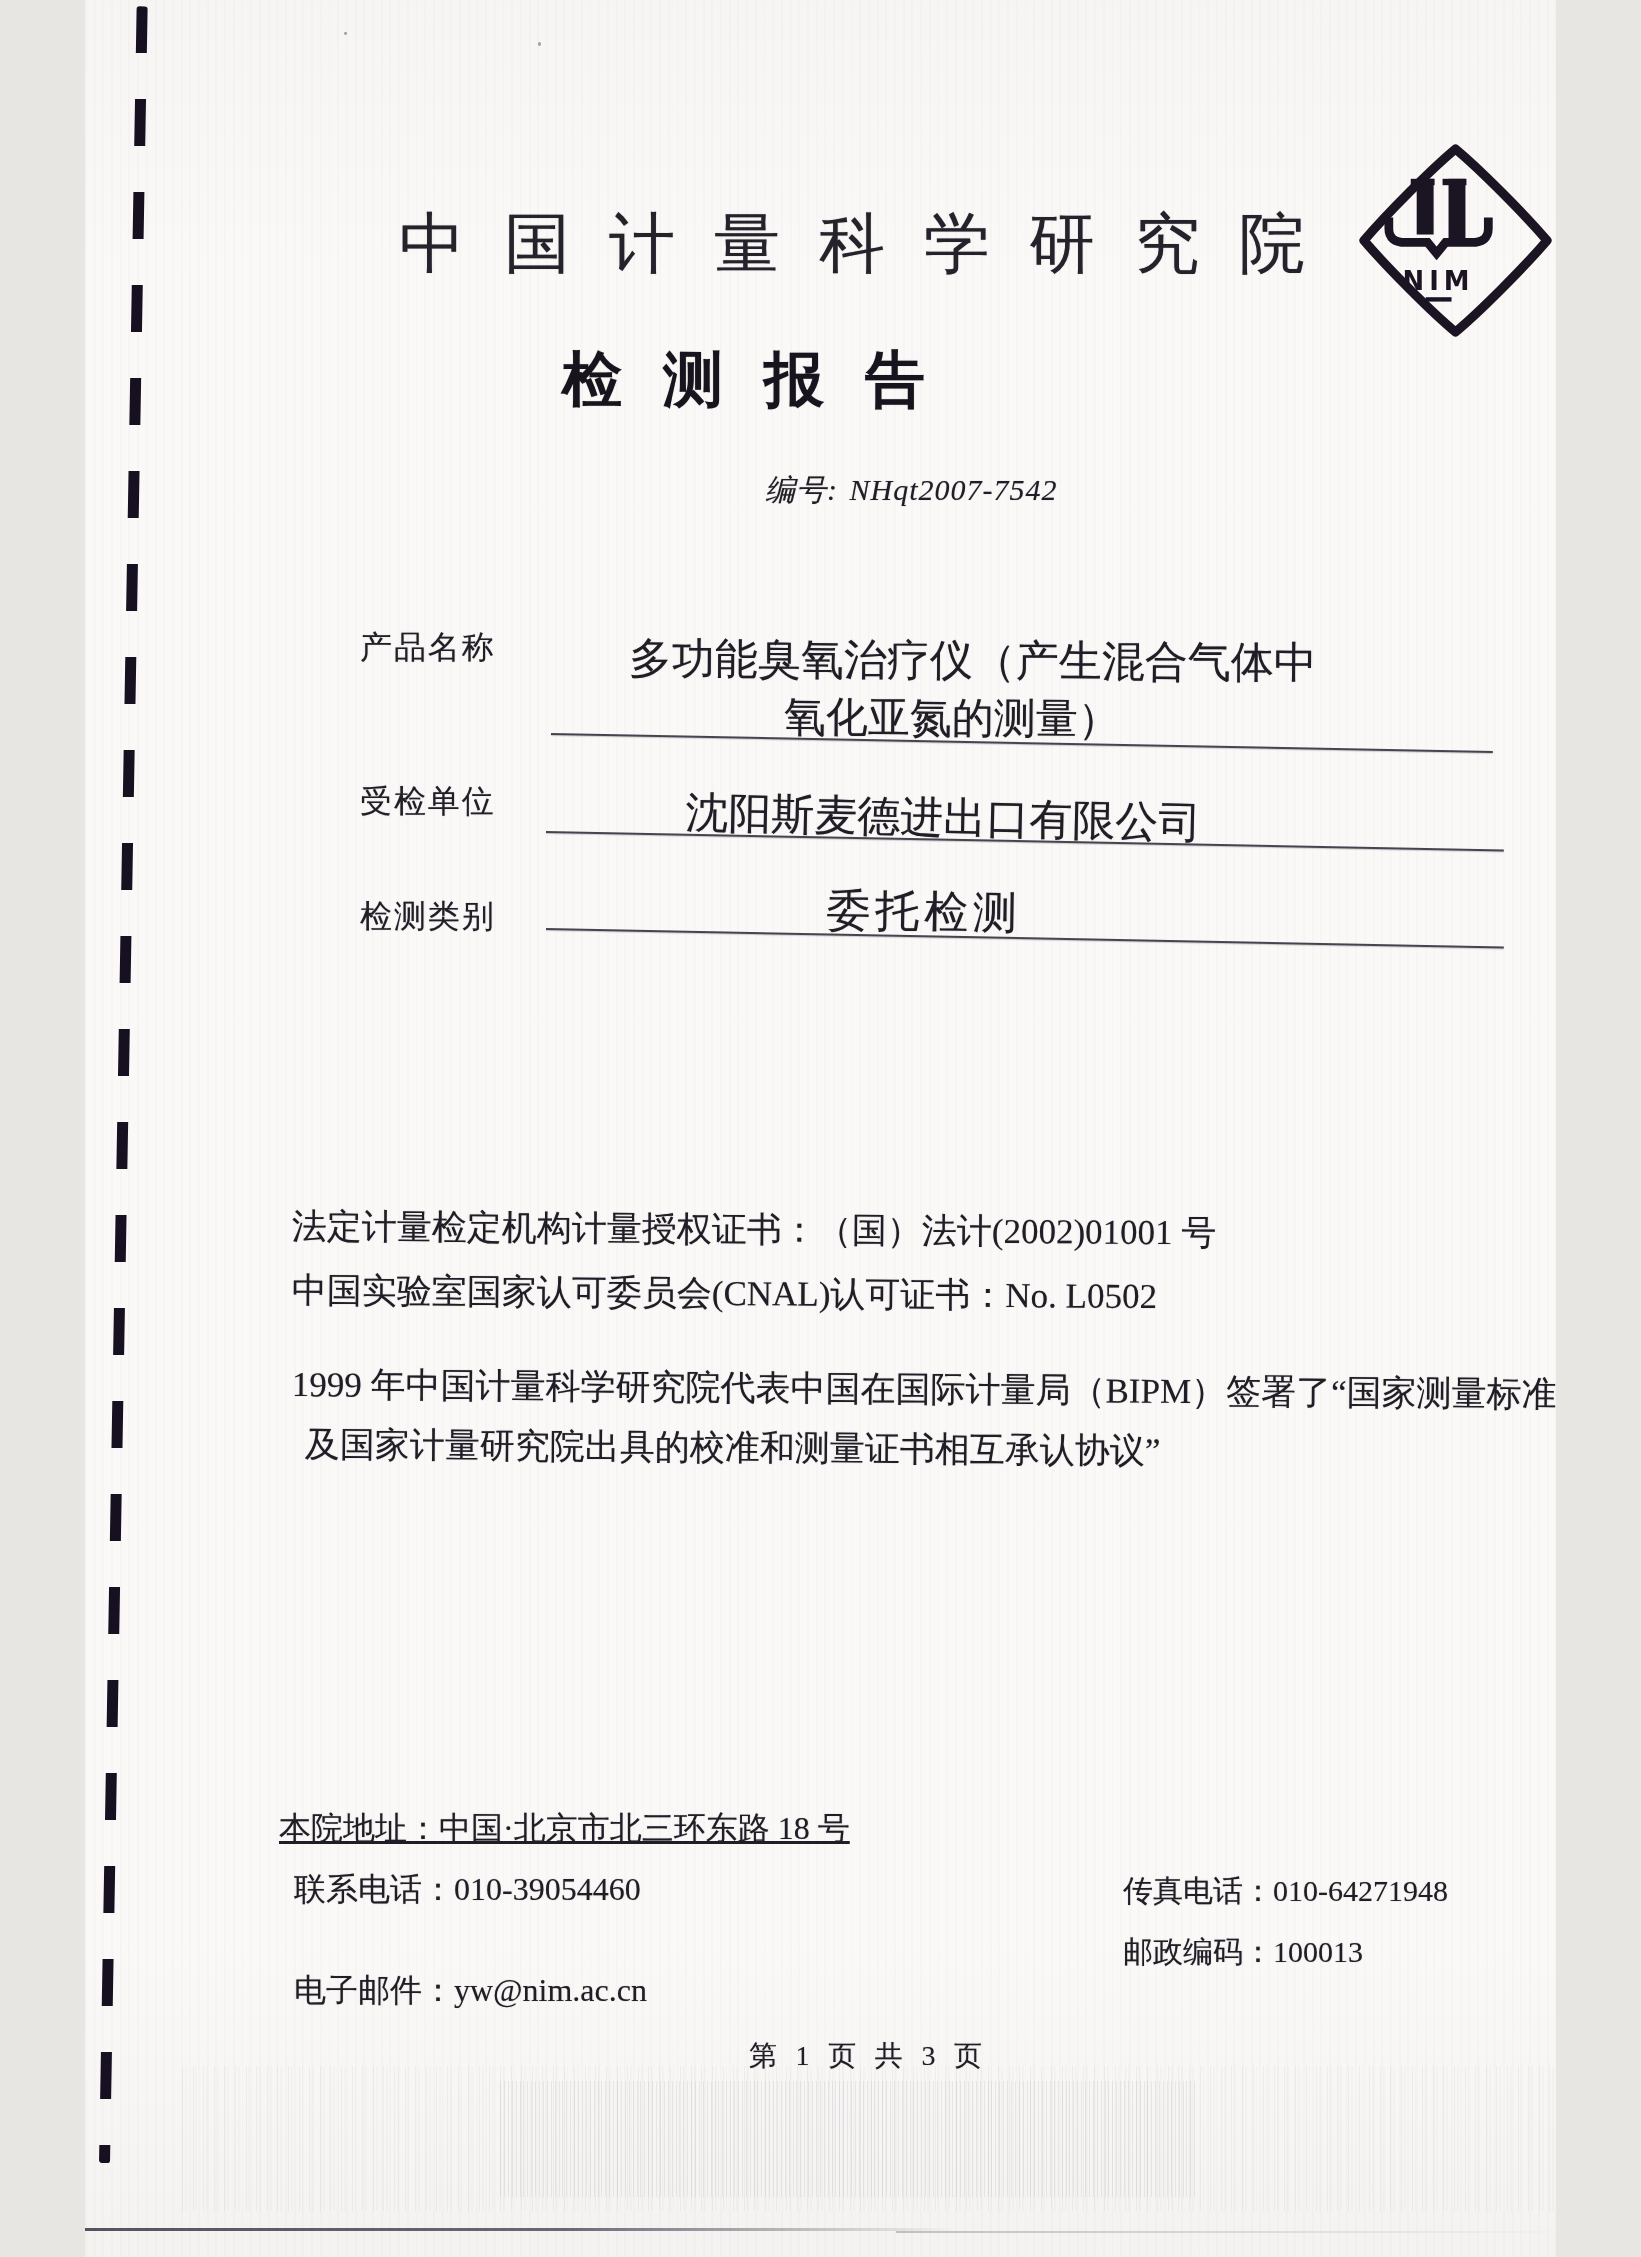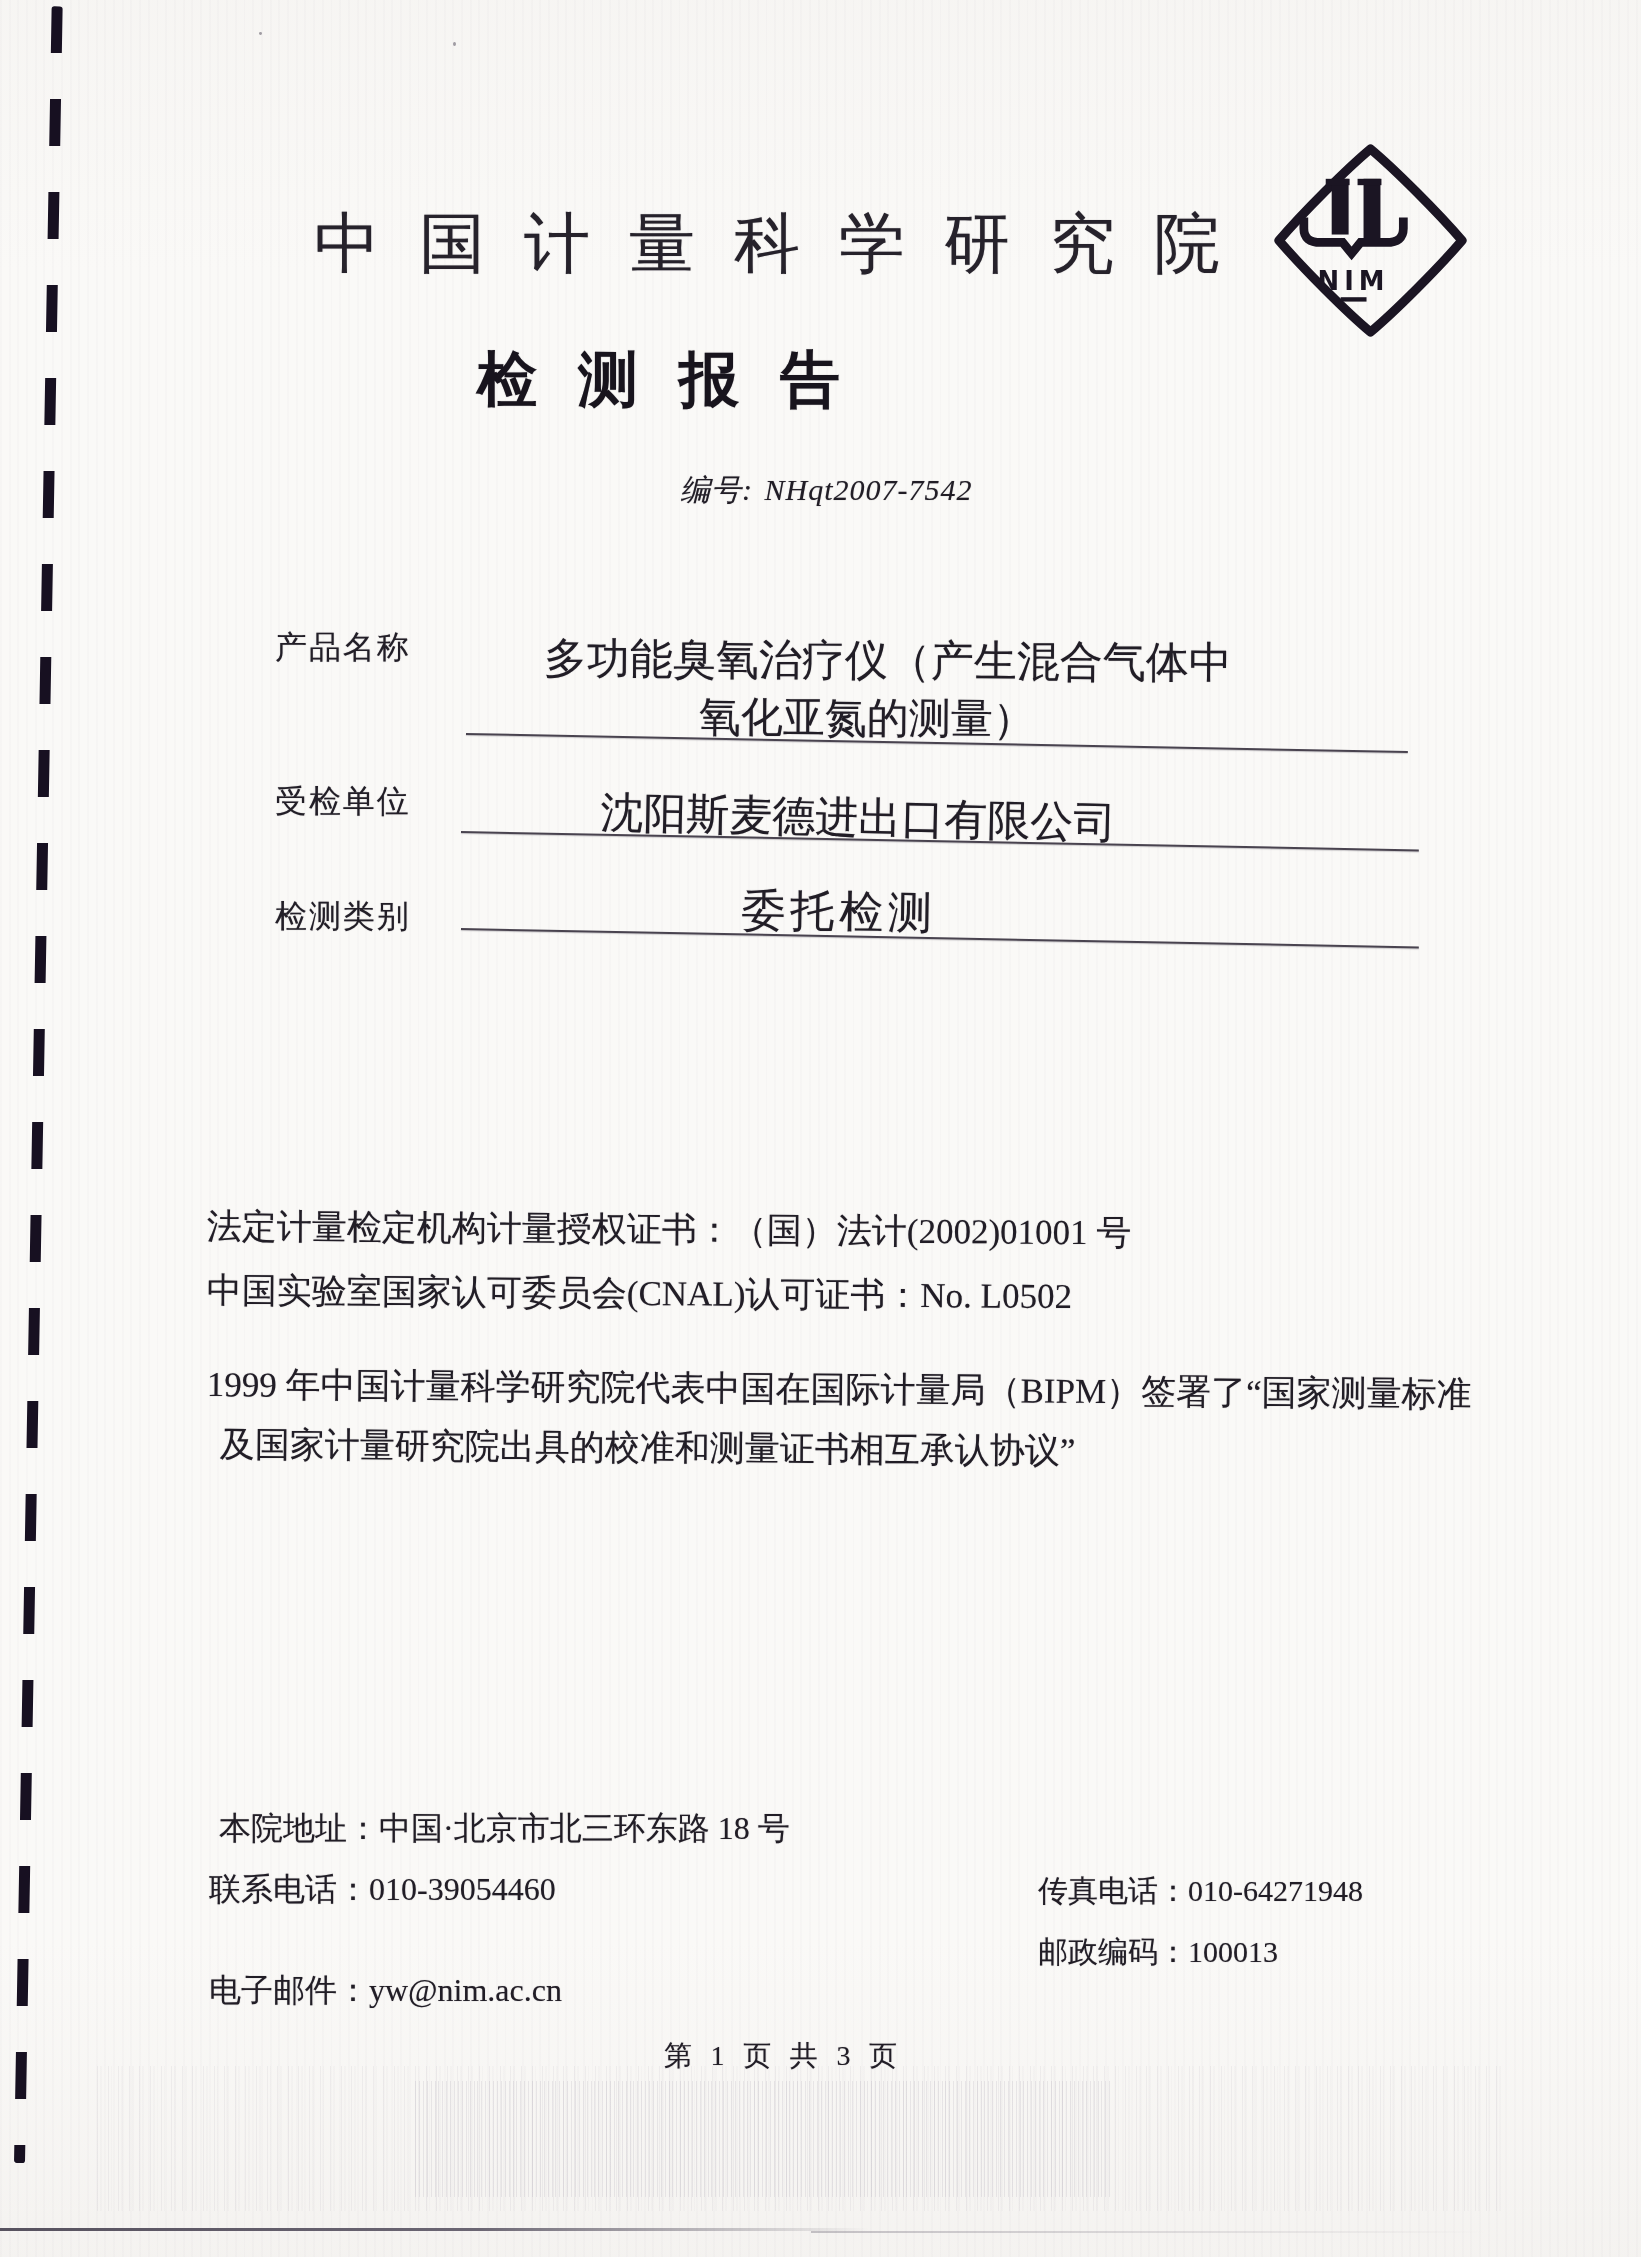--- a/index.html
+++ b/index.html
@@ -1,18 +1,18 @@
 <!DOCTYPE html>
 <html><head>
 <meta charset="utf-8">
 <style>
   html,body { margin:0; padding:0; background:#e8e6e3; }
   .page {
     position:relative;
-    width:1641px; height:2257px;
+    width:1471px; height:2257px;
     margin:0 auto;
     background:#faf9f7;
     overflow:hidden;
     font-family:"Liberation Serif","DejaVu Serif",serif;
     color:#211d26;
   }
   
   .page-texture {
     position:absolute; left:0; top:0; right:0; bottom:0;
     background:
@@ -64,21 +64,21 @@
   .u1 { left:466px; top:733px; width:942px; }
   .u2 { left:461px; top:831px; width:958px; }
   .u3 { left:461px; top:928px; width:958px; }
 
   .cert1 { left:207px; top:1203px; font-size:35px; transform:rotate(0.4deg); transform-origin:left top; }
   .cert2 { left:207px; top:1267px; font-size:35px; transform:rotate(0.4deg); transform-origin:left top; }
   .stmt1 { left:207px; top:1361px; font-size:35px; transform:rotate(0.45deg); transform-origin:left top; }
   .stmt2 { left:220px; top:1421px; font-size:35px; transform:rotate(0.45deg); transform-origin:left top; }
 
   .contact { font-size:32px; }
-  .c-address { left:219px; top:1807px; }
+  .c-address { left:194px; top:1807px;text-decoration:underline; }
   .c-phone   { left:209px; top:1868px; }
   .c-email   { left:209px; top:1929px;margin-top:40px; }
   .c-fax     { left:1038px; top:1871px; font-size:30px; }
   .c-post    { left:1038px; top:1932px; font-size:30px; }
 
   .footer-page { left:664px; top:2037px; font-size:28px; letter-spacing:5.8px; }
 
   
   .noise-band {
     position:absolute; left:97px; top:2066px; width:1410px; height:145px;

